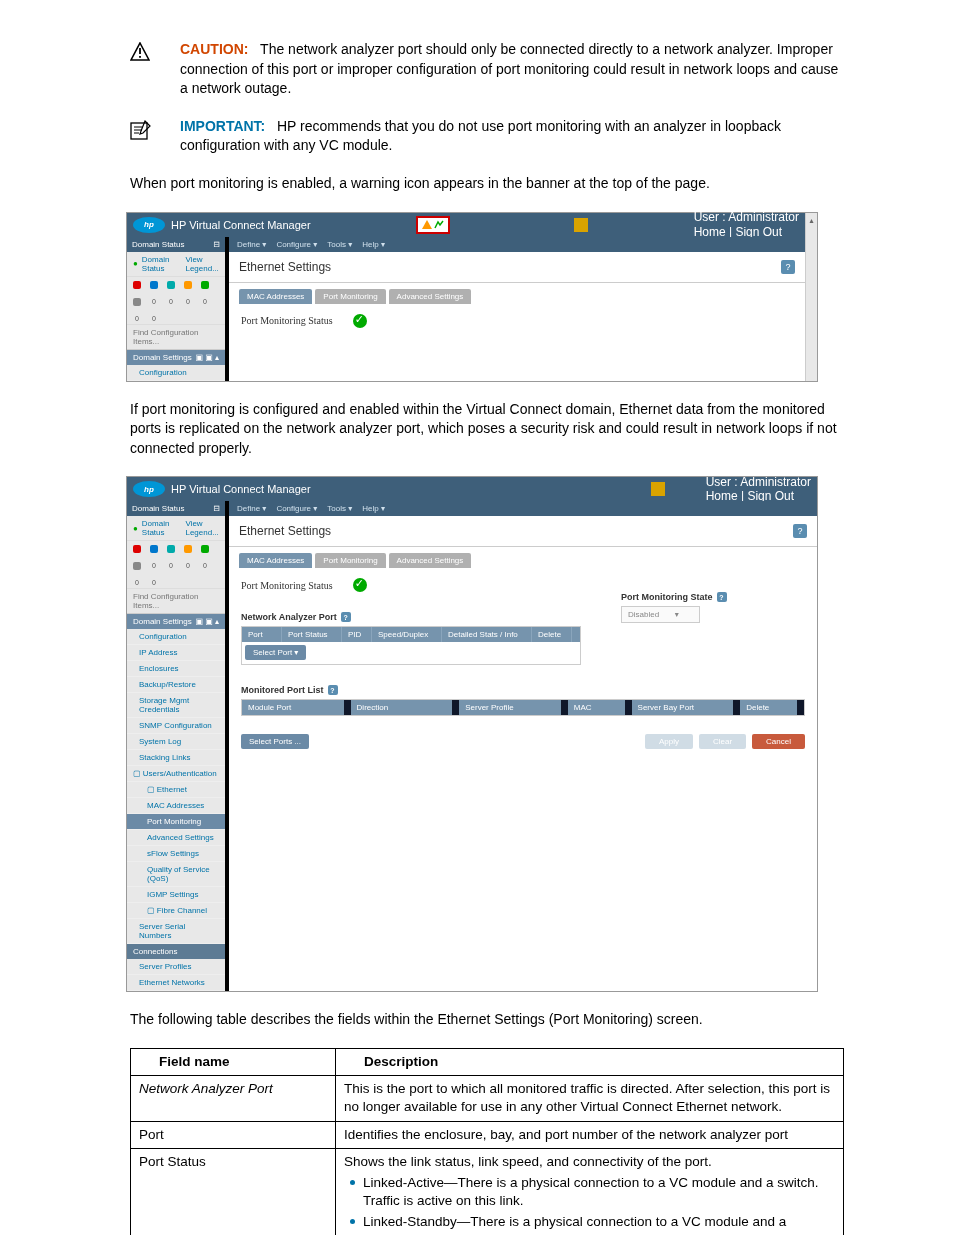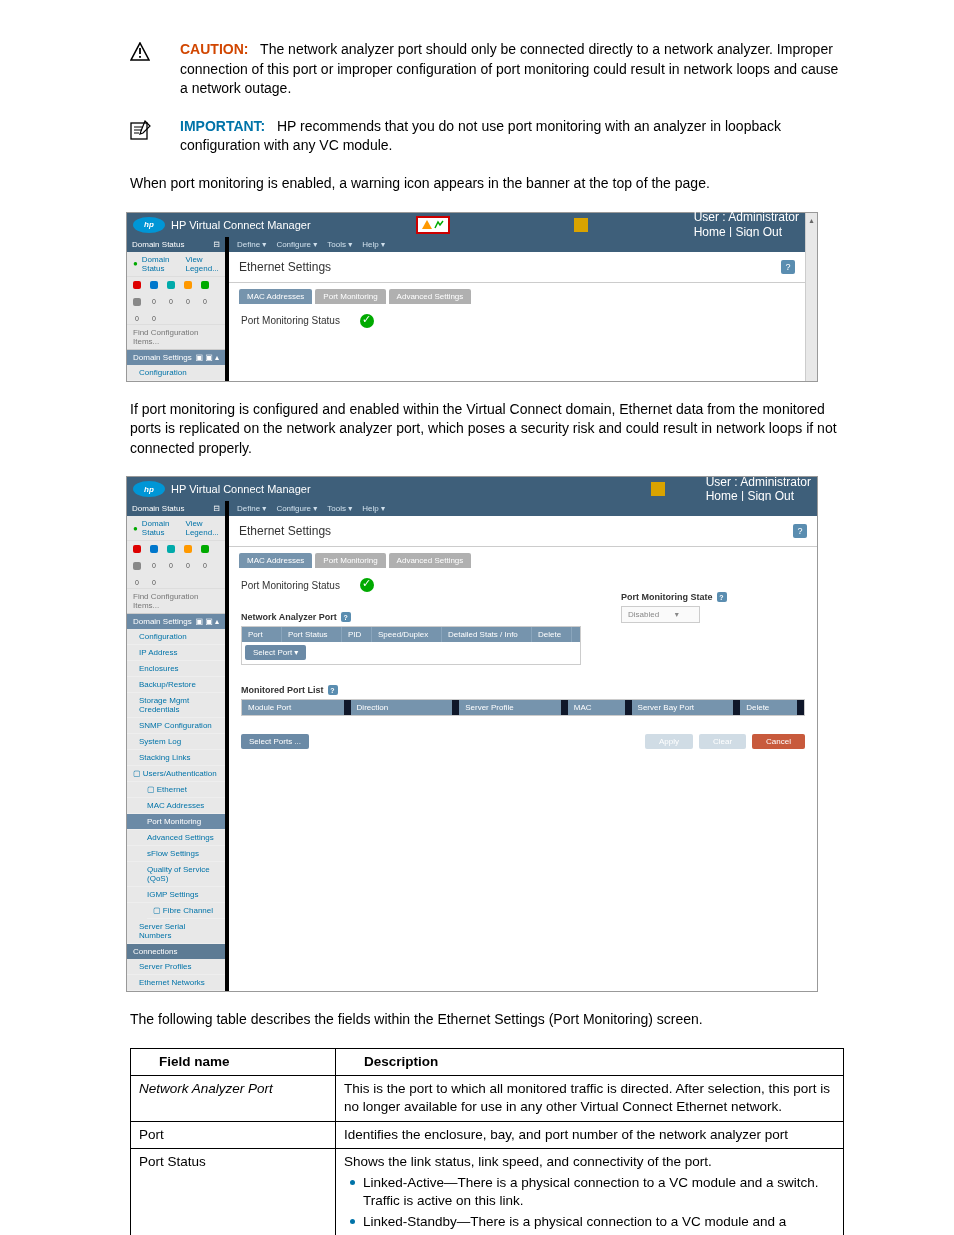--- a/index.html
+++ b/index.html
@@ -48,21 +48,21 @@
     .ss-sidebar-connections { background: #5d7b94; color: #fff; padding: 3px 6px; font-size: 8px; }
     
     .ss-main { flex: 1; background: #fff; }
     .ss-menubar { background: #3e5f7a; color: #d0e0ec; padding: 3px 8px; font-size: 8px; display: flex; gap: 10px; }
     .ss-main-title { padding: 8px 10px; font-size: 12px; color: #333; border-bottom: 1px solid #ccc; display: flex; justify-content: space-between; align-items: center; }
     .help-q { width: 14px; height: 14px; background: #5a8db0; color: #fff; display: flex; align-items: center; justify-content: center; border-radius: 2px; font-size: 9px; }
     .ss-tabs { display: flex; gap: 3px; padding: 6px 10px 0 10px; }
     .ss-tab { background: #b0b0b0; color: #fff; padding: 3px 8px; font-size: 8px; border-radius: 2px 2px 0 0; cursor: pointer; }
     .ss-tab.active { background: #7694ad; }
     .ss-content { padding: 10px 12px; }
-    .pm-status { display: flex; align-items: center; gap: 20px; font-size: 10px; color: #333; }
+    .pm-status { display: flex; align-items: center; gap: 20px; font-size: 10px; color: #333; font-family: Liberation Serif, serif; }
     .check-icon { width: 14px; height: 14px; background: #0a0; border-radius: 50%; position: relative; }
     .check-icon::after { content: "✓"; color: #fff; position: absolute; top: -1px; left: 2px; font-size: 11px; }
     
     .section-label { font-size: 9px; font-weight: bold; margin: 20px 0 4px 0; display: flex; align-items: center; gap: 4px; }
     .info-q { width: 10px; height: 10px; background: #5a8db0; color: #fff; display: inline-flex; align-items: center; justify-content: center; border-radius: 2px; font-size: 7px; }
     .section-row { display: flex; gap: 40px; align-items: flex-start; }
     .mini-table { border: 1px solid #ccc; width: 340px; }
     .mini-table-hdr { background: #7694ad; color: #fff; display: flex; font-size: 8px; }
     .mini-table-hdr > div { padding: 3px 6px; border-right: 1px solid #8aa5bc; }
     .mini-table-body { padding: 3px; background: #fff; min-height: 22px; }
@@ -267,21 +267,21 @@
         <div class="ss-sidebar-item">System Log</div>
         <div class="ss-sidebar-item">Stacking Links</div>
         <div class="ss-sidebar-item" style="padding-left:6px;">▢ Users/Authentication</div>
         <div class="ss-sidebar-item" style="padding-left:20px;">▢ Ethernet</div>
         <div class="ss-sidebar-item sub">MAC Addresses</div>
         <div class="ss-sidebar-item sub selected">Port Monitoring</div>
         <div class="ss-sidebar-item sub">Advanced Settings</div>
         <div class="ss-sidebar-item sub">sFlow Settings</div>
         <div class="ss-sidebar-item sub">Quality of Service (QoS)</div>
         <div class="ss-sidebar-item sub">IGMP Settings</div>
-        <div class="ss-sidebar-item" style="padding-left:6px;margin-left:20px;">▢ Fibre Channel</div>
+        <div class="ss-sidebar-item" style="padding-left:20px;">▢ Fibre Channel</div>
         <div class="ss-sidebar-item">Server Serial Numbers</div>
         <div class="ss-sidebar-connections">Connections</div>
         <div class="ss-sidebar-item">Server Profiles</div>
         <div class="ss-sidebar-item" style="display:flex;justify-content:space-between;">Ethernet Networks</div>
       </div>
       <div class="ss-main">
         <div class="ss-menubar">
           <span>Define ▾</span>
           <span>Configure ▾</span>
           <span>Tools ▾</span>

